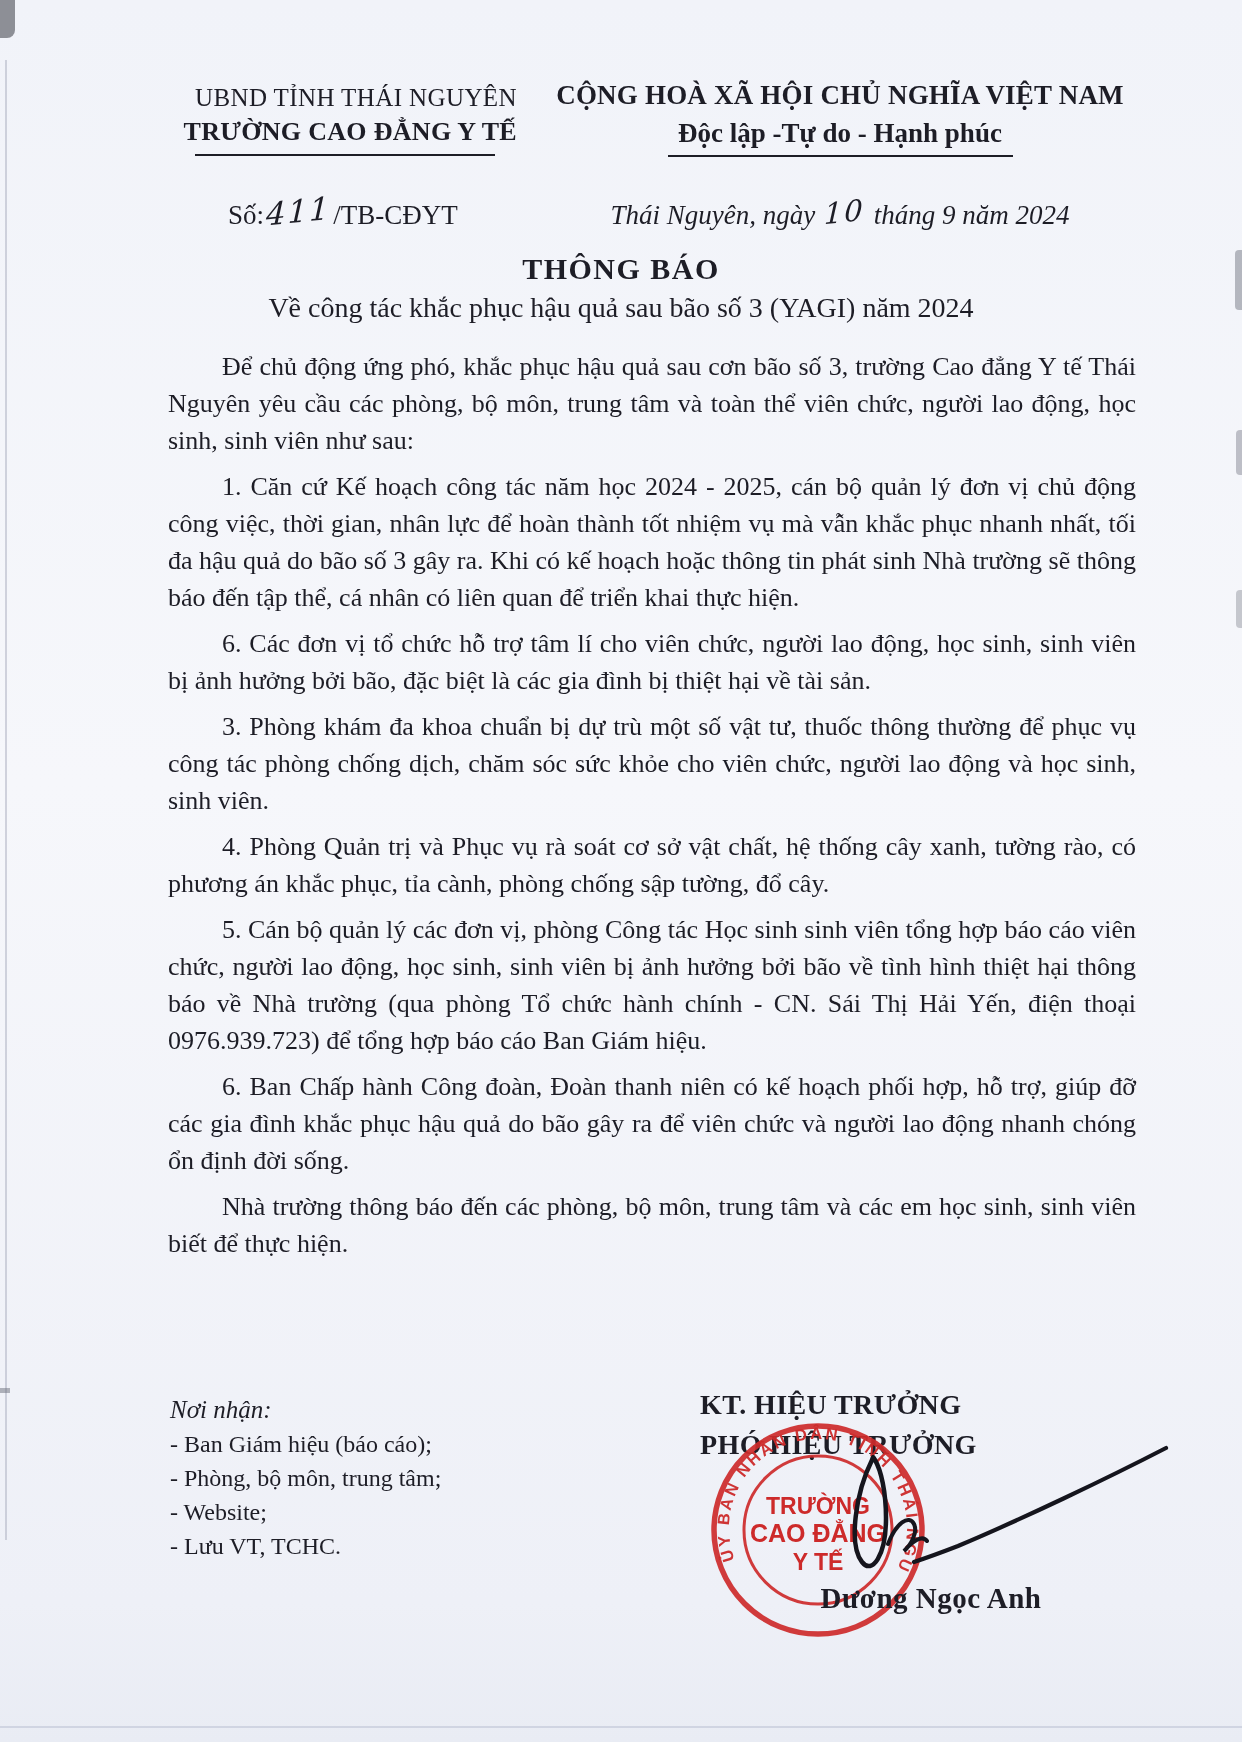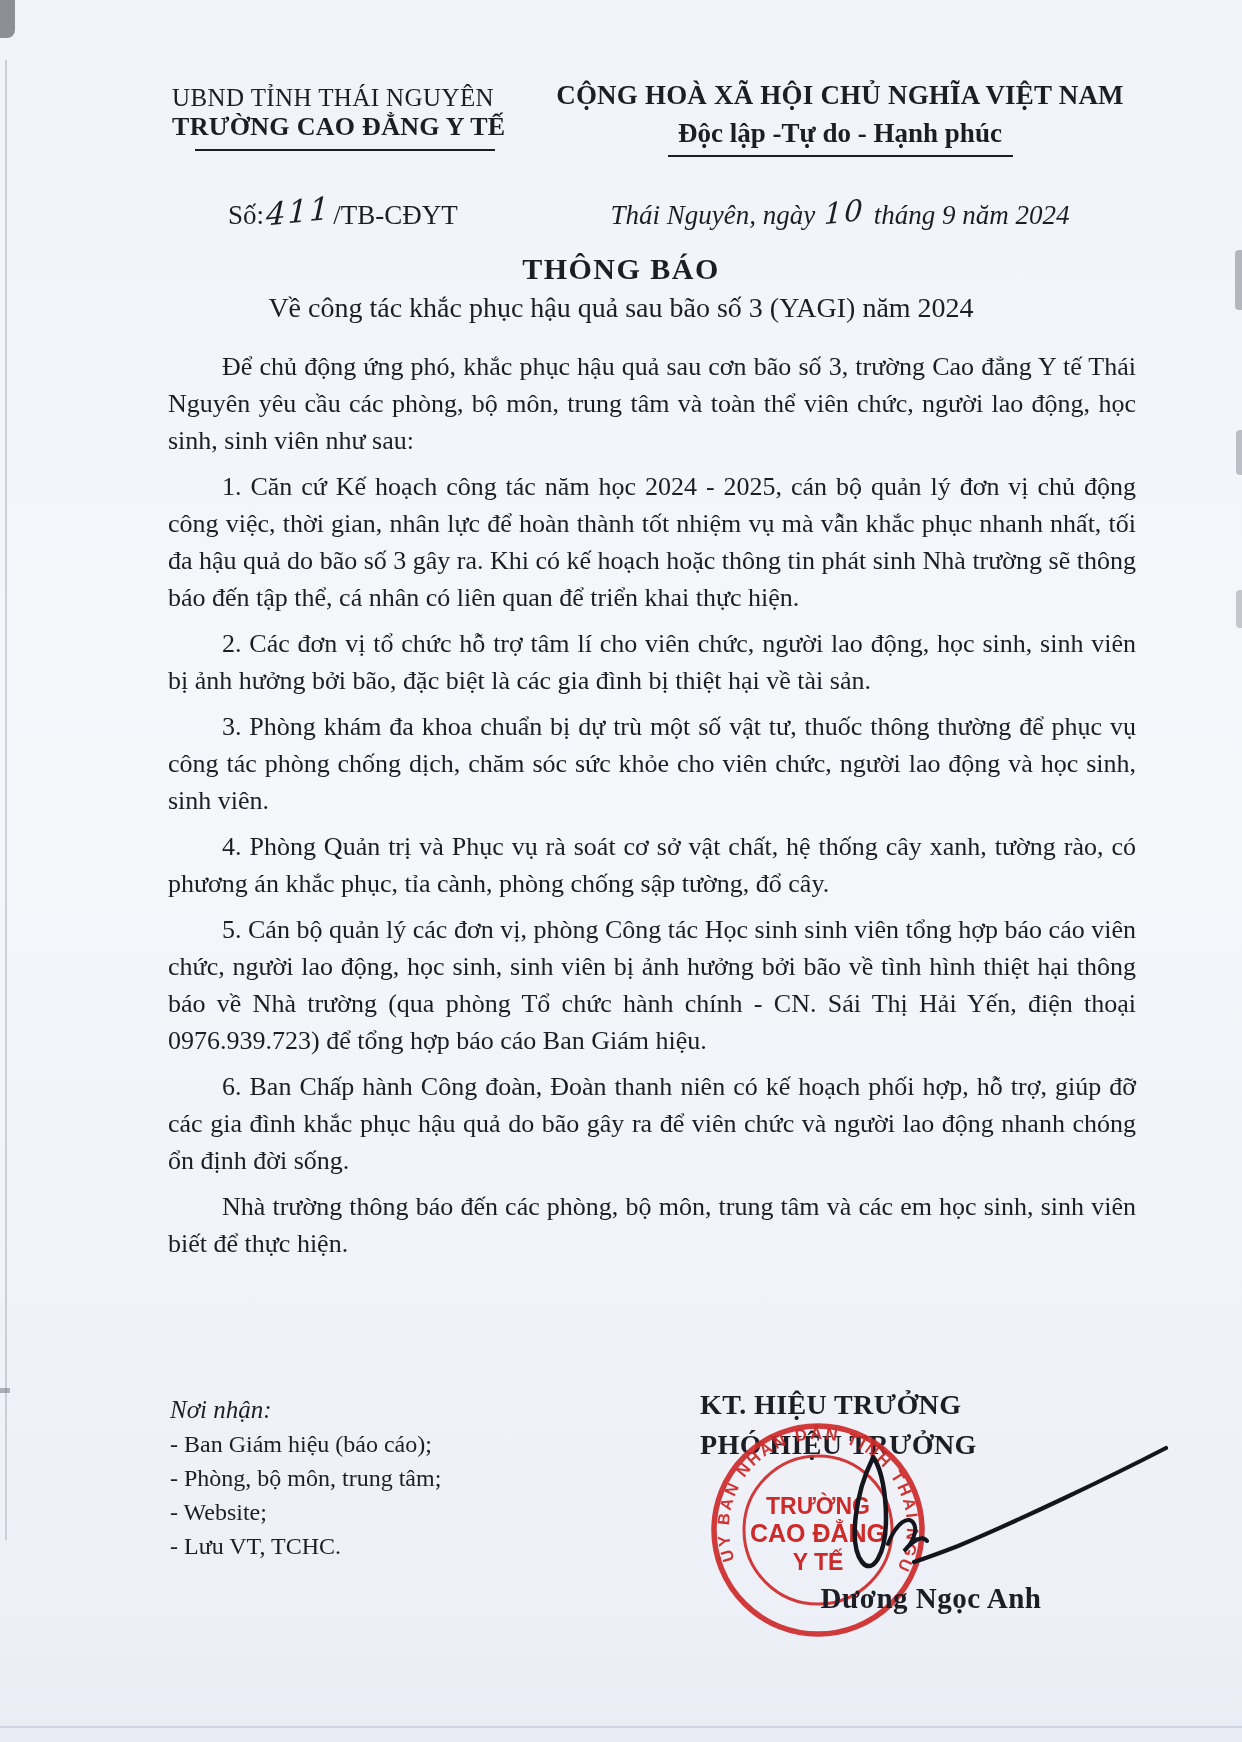--- a/index.html
+++ b/index.html
@@ -6,23 +6,23 @@
   .page{
     position:relative;
     width:1242px;height:1742px;
     margin:0 auto;
     background:linear-gradient(180deg,#f1f3f9 0%,#f6f7fb 45%,#eef0f7 92%,#e9ecf4 100%);
     font-family:"Liberation Serif","DejaVu Serif",serif;
     color:#1d1d26;
     overflow:hidden;
   }
   
-  .hdr-left{position:absolute;left:172px;top:84px;width:345px;text-align:left;}
+  .hdr-left{position:absolute;left:172px;top:84px;width:345px;text-align:right;}
   .hdr-left .l1{font-size:25px;letter-spacing:.4px;}
-  .hdr-left .l2{font-size:26px;font-weight:bold;letter-spacing:.3px;}
+  .hdr-left .l2{font-size:26px;font-weight:bold;margin-top:5px;letter-spacing:.3px;}
   .hdr-left .rule{width:300px;border-top:2.5px solid #1d1d26;margin:7px auto 0;}
   .hdr-right{position:absolute;left:540px;top:80px;width:600px;text-align:center;}
   .hdr-right .l1{font-size:27px;font-weight:bold;letter-spacing:.2px;}
   .hdr-right .l2{font-size:27px;font-weight:bold;margin-top:7px;}
   .hdr-right .rule{width:345px;border-top:2.5px solid #1d1d26;margin:6px auto 0;}
   .doc-number{position:absolute;left:228px;top:195px;font-size:27px;}
   .handwriting{
     display:inline-block;font-family:"DejaVu Serif",serif;font-style:italic;
     font-size:31px;transform:rotate(-6deg) skewX(-8deg);letter-spacing:2px;
     margin:0 2px;position:relative;top:-2px;
@@ -87,21 +87,21 @@
   <div class="doc-number"><span>Số:</span><span class="handwriting">411</span><span>/TB-CĐYT</span></div>
 
   <div class="date-line"><span>Thái Nguyên, ngày</span> <span class="handwriting">10</span> <span>tháng 9 năm 2024</span></div>
 
   <div class="title-main">THÔNG BÁO</div>
   <div class="title-sub">Về công tác khắc phục hậu quả sau bão số 3 (YAGI) năm 2024</div>
 
   <div class="doc-body">
     <p>Để chủ động ứng phó, khắc phục hậu quả sau cơn bão số 3, trường Cao đẳng Y tế Thái Nguyên yêu cầu các phòng, bộ môn, trung tâm và toàn thể viên chức, người lao động, học sinh, sinh viên như sau:</p>
     <p>1. Căn cứ Kế hoạch công tác năm học 2024 - 2025, cán bộ quản lý đơn vị chủ động công việc, thời gian, nhân lực để hoàn thành tốt nhiệm vụ mà vẫn khắc phục nhanh nhất, tối đa hậu quả do bão số 3 gây ra. Khi có kế hoạch hoặc thông tin phát sinh Nhà trường sẽ thông báo đến tập thể, cá nhân có liên quan để triển khai thực hiện.</p>
-    <p>2. Các đơn vị tổ chức hỗ trợ tâm lí cho viên chức, người lao động, học sinh, sinh viên bị ảnh hưởng bởi bão, đặc biệt là các gia đình bị thiệt hại về tài sản.</p>
+    <p>6. Các đơn vị tổ chức hỗ trợ tâm lí cho viên chức, người lao động, học sinh, sinh viên bị ảnh hưởng bởi bão, đặc biệt là các gia đình bị thiệt hại về tài sản.</p>
     <p>3. Phòng khám đa khoa chuẩn bị dự trù một số vật tư, thuốc thông thường để phục vụ công tác phòng chống dịch, chăm sóc sức khỏe cho viên chức, người lao động và học sinh, sinh viên.</p>
     <p>4. Phòng Quản trị và Phục vụ rà soát cơ sở vật chất, hệ thống cây xanh, tường rào, có phương án  khắc phục, tỉa cành, phòng chống sập tường, đổ cây.</p>
     <p>5. Cán bộ quản lý các đơn vị, phòng Công tác Học sinh sinh viên tổng hợp báo cáo viên chức, người lao động, học sinh, sinh viên bị ảnh hưởng bởi bão về tình hình thiệt hại thông báo về Nhà trường (qua phòng Tổ chức hành chính - CN. Sái Thị Hải Yến, điện thoại 0976.939.723) để tổng hợp báo cáo Ban Giám hiệu.</p>
     <p>6. Ban Chấp hành Công đoàn, Đoàn thanh niên có kế hoạch phối hợp, hỗ trợ, giúp đỡ các gia đình khắc phục hậu quả do bão gây ra để viên chức và người lao động nhanh chóng ổn định đời sống.</p>
     <p>Nhà trường thông báo đến các phòng, bộ môn, trung tâm và các em học sinh, sinh viên biết để thực hiện.</p>
   </div>
 
   <div class="recipients">
     <div class="label">Nơi nhận:</div>
     <div>- Ban Giám hiệu (báo cáo);</div>

